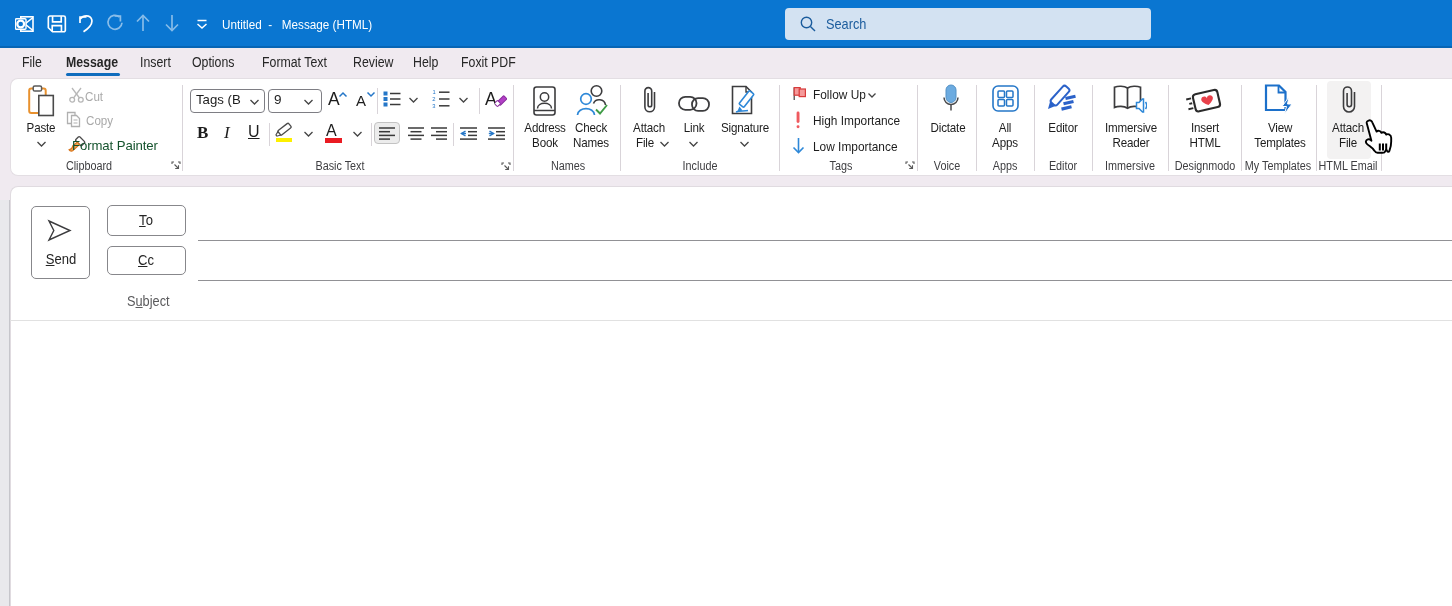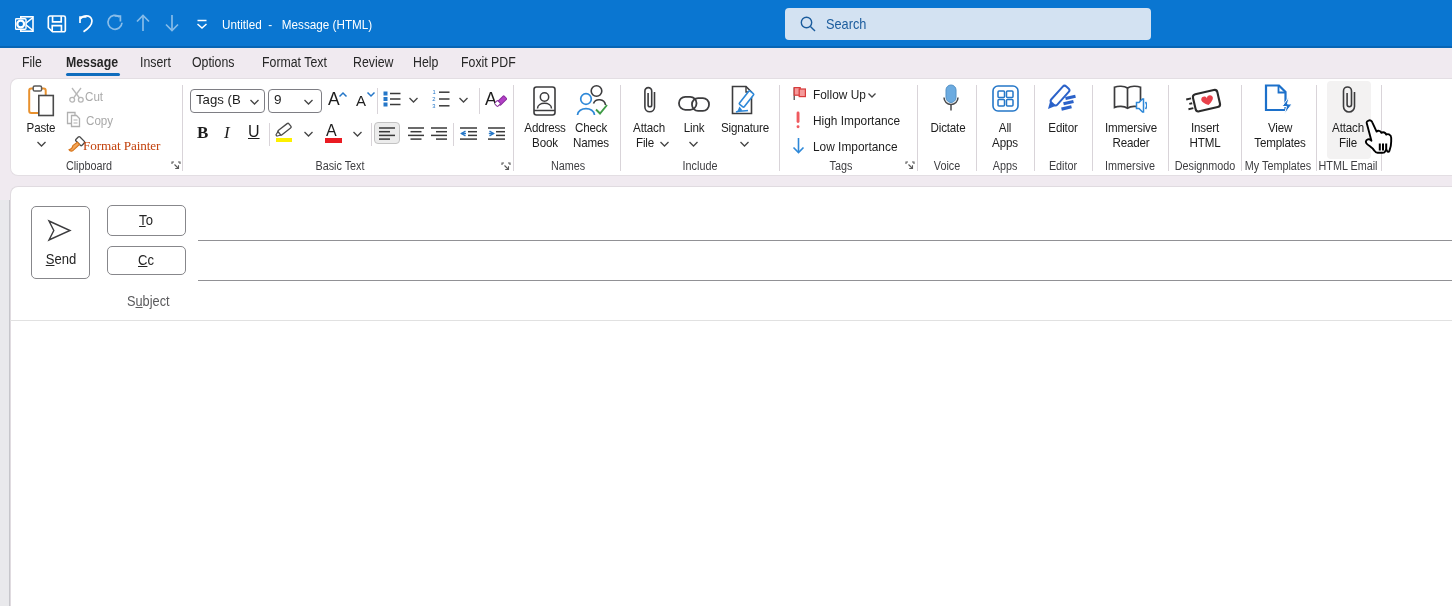--- a/index.html
+++ b/index.html
@@ -132,21 +132,21 @@
         <line x1="7.5" y1="12" x2="11.5" y2="12" stroke="#707070" stroke-width="1"></line>
       </svg>
       <div class="ab tL" style="left:86px;top:113px;font-size:13.2px;color:#a9a9a9;">Copy</div>
 
       <svg class="ab" style="left:68px;top:136px;" width="18" height="17" viewBox="0 0 18 17">
         <g transform="rotate(45 12 5)">
           <rect x="8" y="2.2" width="8.5" height="5.6" rx="1.2" fill="#fff" stroke="#4a4a4a" stroke-width="1.3"></rect>
         </g>
         <path d="M9.3 6.2 L11.5 8.4 L6 13.5 C4.5 15.8 2 15.5 1 13.8 C2.8 13.4 4.6 11.4 4.9 9.6 Z" fill="#f2a75a" stroke="#d8751c" stroke-width="1.1"></path>
       </svg>
-      <div class="ab" style="left:83px;top:138px;font-size:13.2px;color:#c2410c;letter-spacing:-0.1px;font-family:Liberation Serif, serif;">Format Painter</div>
+      <div class="ab" style="left:72px;top:138px;font-size:13.2px;color:#14532d;letter-spacing:-0.1px;">Format Painter</div>
 
       <svg class="ab" style="left:171px;top:161px;" width="10" height="10" viewBox="0 0 10 10">
         <path d="M1 3 V1 H3 M7 1 H9 V3" fill="none" stroke="#5a5a5a" stroke-width="1.1"></path>
         <path d="M3.5 3.5 L7.5 7.5 M7.5 4.2 V7.5 H4.2" fill="none" stroke="#5a5a5a" stroke-width="1.1"></path>
       </svg>
     </div>
     <div id="grp-basictext">
 
       <div class="ab" style="left:190px;top:89px;width:75px;height:24px;border:1px solid #7e7e84;border-radius:4px;box-sizing:border-box;"></div>
       <div class="ab" style="left:196px;top:92px;width:51px;height:18px;font-size:13.2px;color:#1d1d1d;overflow:hidden;white-space:nowrap;">Tags (B</div>

